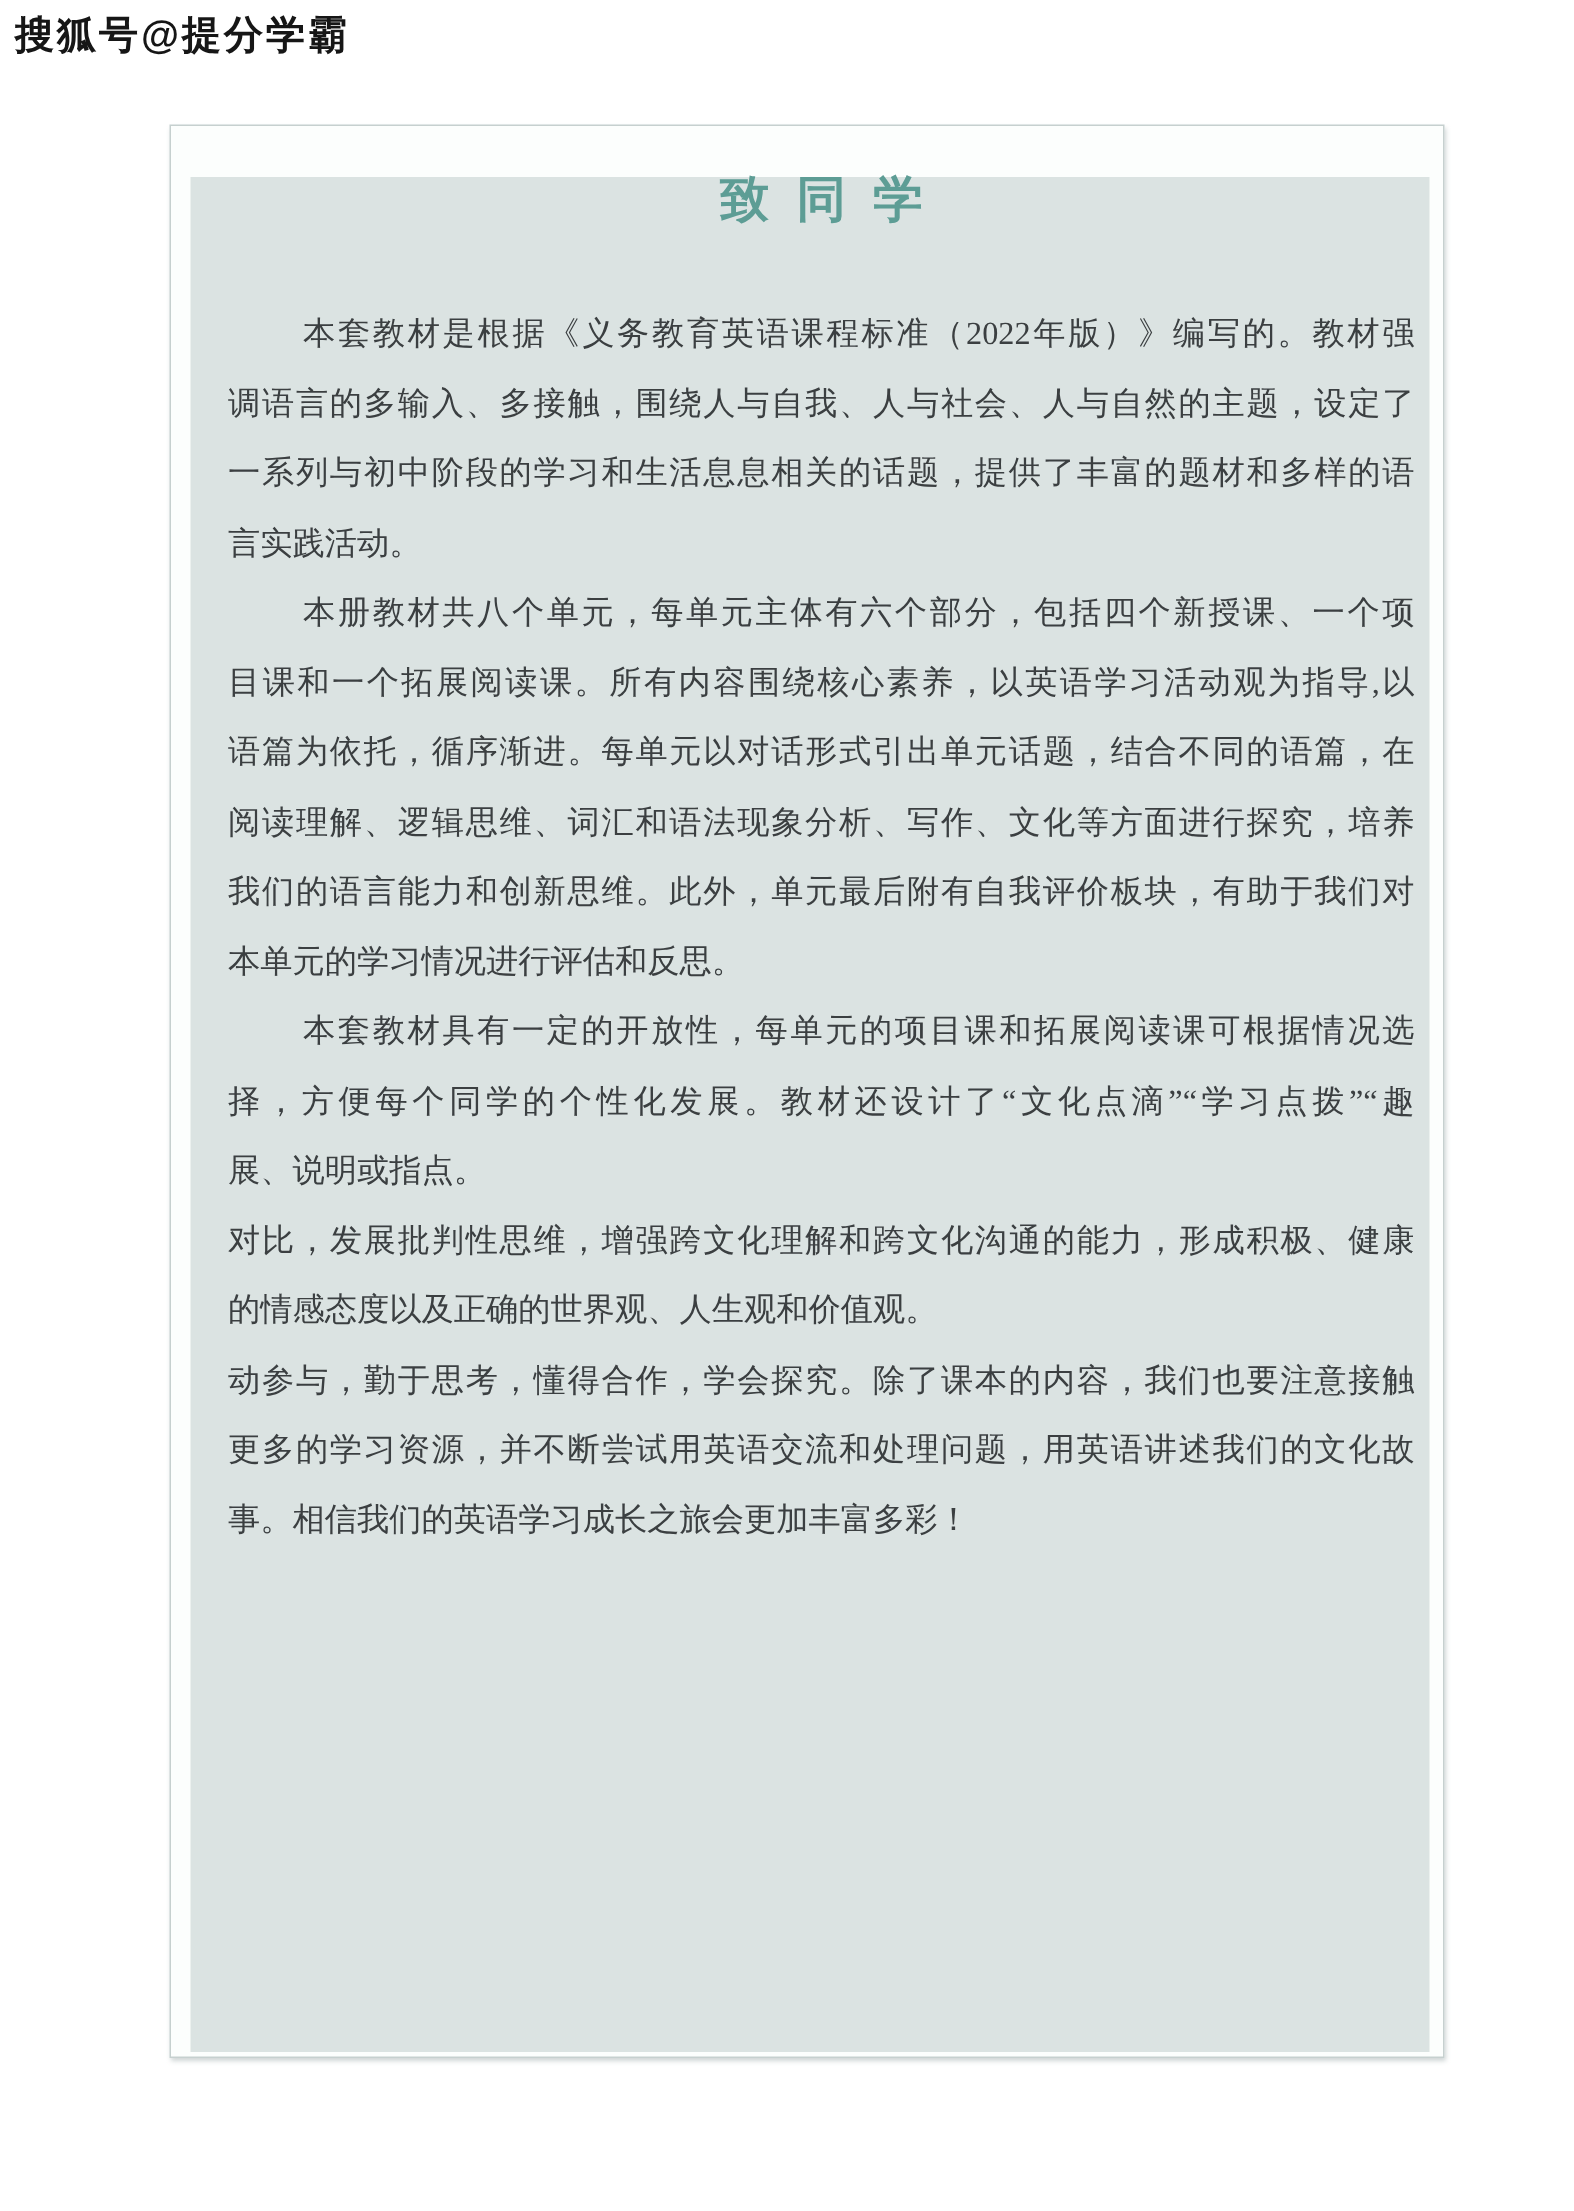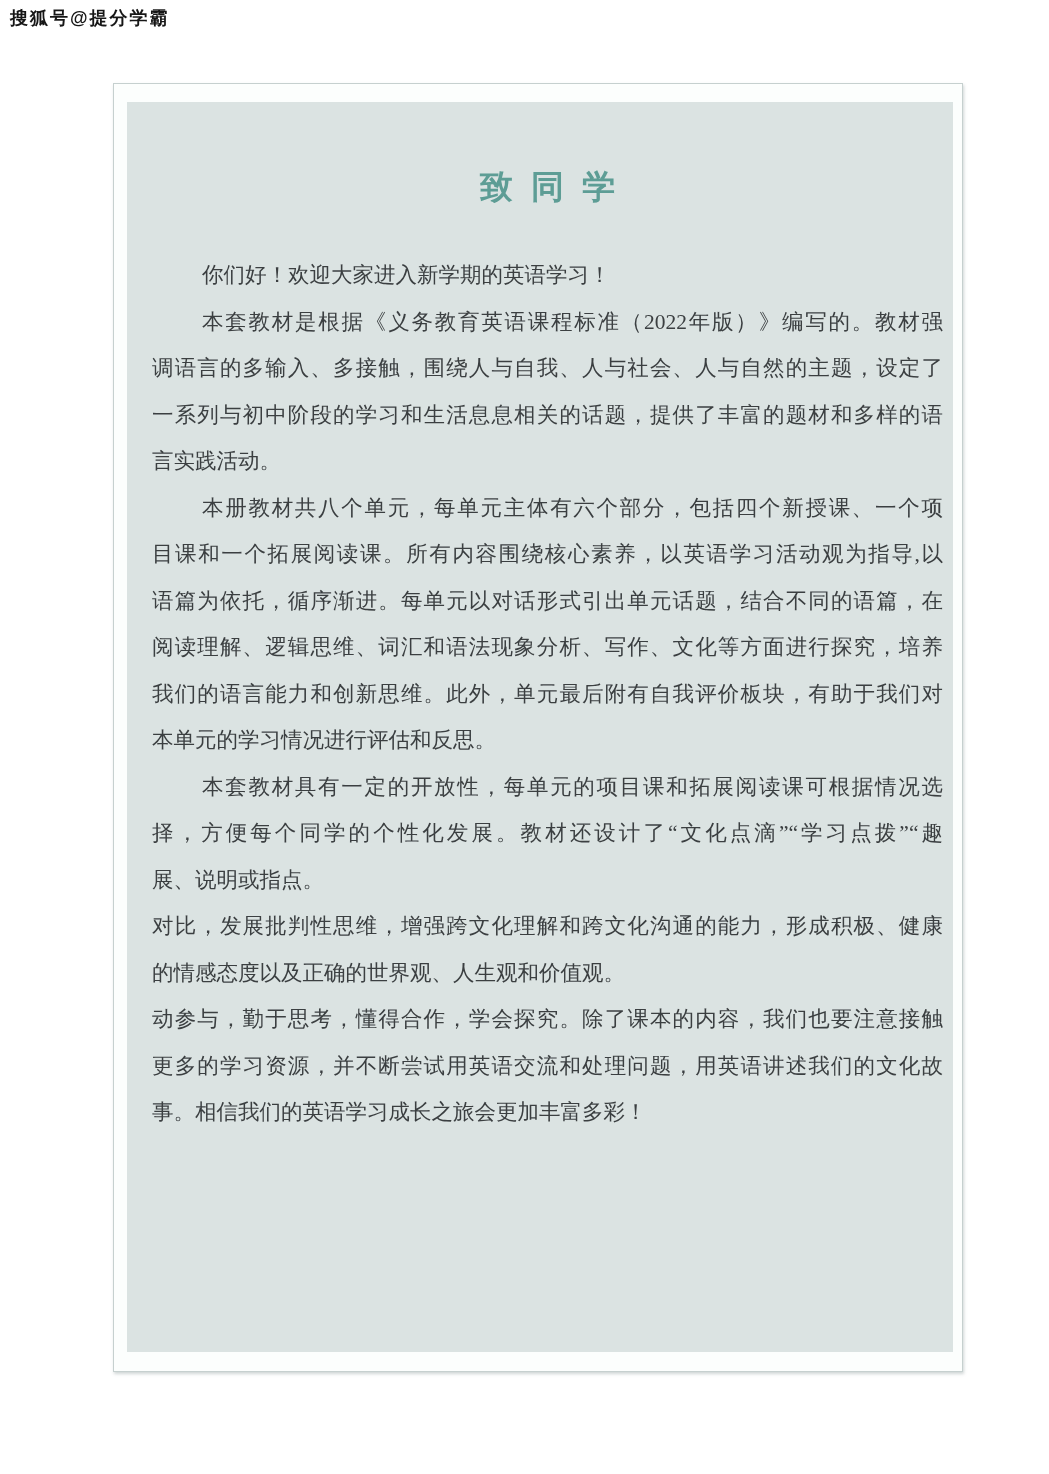--- a/index.html
+++ b/index.html
@@ -11,38 +11,38 @@
   *{box-sizing:border-box;}
   html,body{margin:0;padding:0;}
   body{
     width:1049px;height:1474px;position:relative;overflow:hidden;
     background:#ffffff;
     font-family:"Liberation Serif","DejaVu Serif",serif;
   }
   .watermark{
     position:absolute;left:10px;top:6px;
     font-family:"Liberation Sans","DejaVu Sans",sans-serif;
-    font-weight:bold;font-size:18px;letter-spacing:2px;color:#161616;
+    font-weight:bold;font-size:26px;letter-spacing:2px;color:#161616;
     text-shadow:-2px -2px 0 #fff,2px -2px 0 #fff,-2px 2px 0 #fff,2px 2px 0 #fff,0 3px 0 #fff,3px 0 0 #fff;
     white-space:nowrap;
   }
   .page-card{
     position:absolute;left:113px;top:83px;width:850px;height:1289px;
     background:#fcfefd;
     border:1px solid var(--frame-border);
     box-shadow:1px 2px 3px rgba(150,165,163,0.45);
     padding:18px 9px 19px 13px;
   }
   .page-inner{
     width:100%;height:100%;
     background:var(--page-tint);
     padding:0 10px 0 25px;
   }
   .page-title{
-    margin:0;padding-top:69px;
+    margin:16px;
     text-align:center;line-height:1;
     font-size:33px;font-weight:bold;
     color:var(--title-accent);
     letter-spacing:0.55em;text-indent:0.55em;
   }
   .doc{
     margin-top:48px;
     font-size:21.5px;line-height:46.5px;
     color:var(--text-color);
   }
@@ -59,21 +59,20 @@
 </style>
 </head>
 <body>
 
 <div class="watermark">搜狐号@提分学霸</div>
 
 <div class="page-card">
   <div class="page-inner">
     <h1 class="page-title">致同学</h1>
     <div class="doc" id="doc">
-        <div class="line indent end">你们好！欢迎大家进入新学期的英语学习！</div>
         <div class="line indent">本套教材是根据《义务教育英语课程标准（2022年版）》编写的。教材强</div>
         <div class="line">调语言的多输入、多接触，围绕人与自我、人与社会、人与自然的主题，设定了</div>
         <div class="line">一系列与初中阶段的学习和生活息息相关的话题，提供了丰富的题材和多样的语</div>
         <div class="line end">言实践活动。</div>
         <div class="line indent">本册教材共八个单元，每单元主体有六个部分，包括四个新授课、一个项</div>
         <div class="line">目课和一个拓展阅读课。所有内容围绕核心素养，以英语学习活动观为指导,以</div>
         <div class="line">语篇为依托，循序渐进。每单元以对话形式引出单元话题，结合不同的语篇，在</div>
         <div class="line">阅读理解、逻辑思维、词汇和语法现象分析、写作、文化等方面进行探究，培养</div>
         <div class="line">我们的语言能力和创新思维。此外，单元最后附有自我评价板块，有助于我们对</div>
         <div class="line end">本单元的学习情况进行评估和反思。</div>

